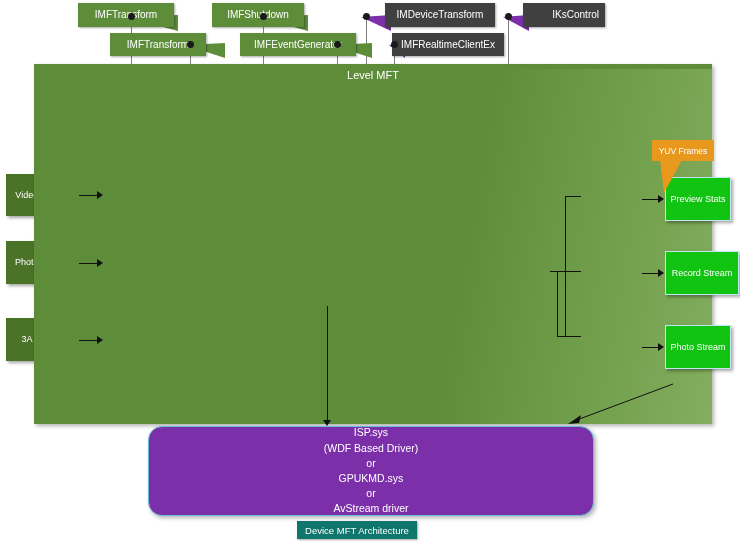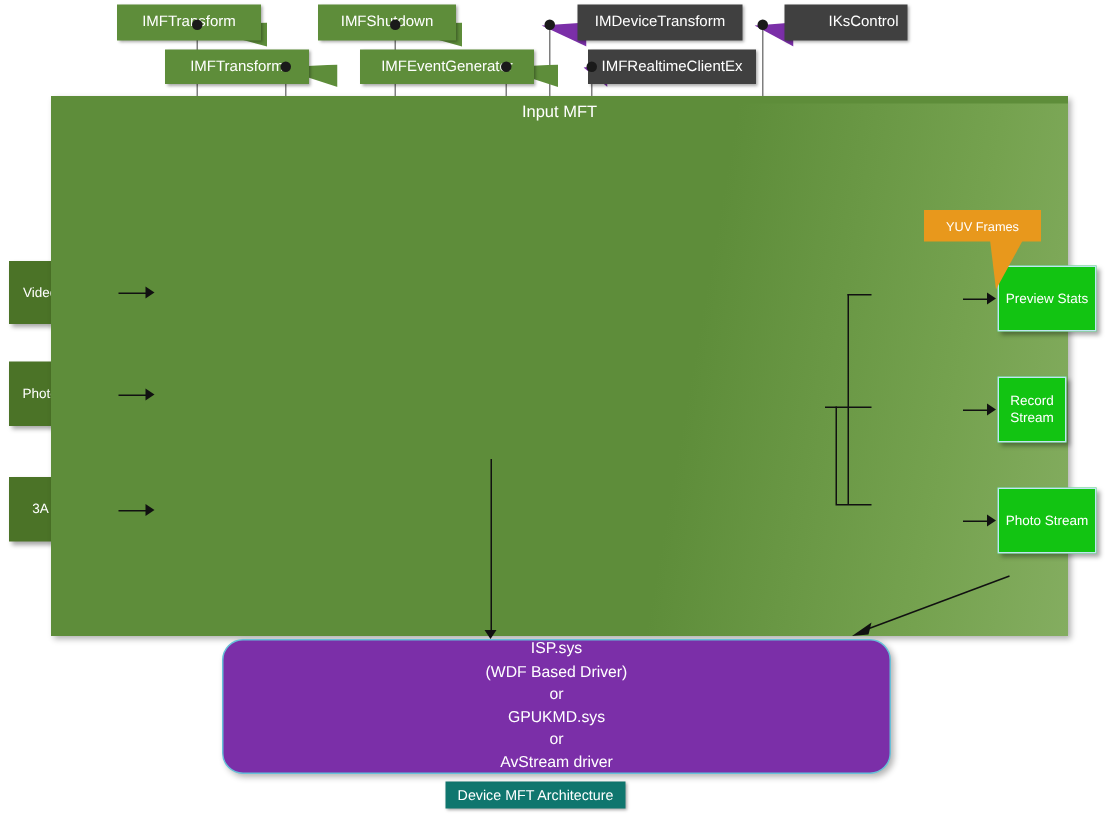--- a/index.html
+++ b/index.html
@@ -153,21 +153,21 @@
   <span>IKsControl</span>
 </div>
 <svg class="abs tail" style="left:503px;top:15px;width:26px;height:18px;">
   <polygon points="0,2 26,0 26,16" fill="#7B2FA8"></polygon>
 </svg>
 
 <div class="abs base-bar" style="left:34px;top:64px;width:678px;height:5px;"></div>
 
 <div id="device-mft" class="abs" style="left:34px;top:64px;width:678px;height:360px;">
   <div id="device-mft-title" class="abs" style="left:0;top:5px;width:100%;">
-    <span>Input MFT</span>
+    <span>Level MFT</span>
   </div>
 </div>
 
 <div class="abs mgr" style="left:103px;top:88px;width:447px;height:17px;">
   <span>Input and Output Stream Manager</span>
 </div>
 <div class="abs mgr" style="left:103px;top:108px;width:447px;height:17px;">
   <span>Work queue manager</span>
 </div>
 <div class="abs mgr" style="left:103px;top:128px;width:447px;height:17px;">
@@ -237,21 +237,21 @@
 
 <div class="abs ln-v" style="left:565px;top:196px;height:140px;"></div>
 <div class="abs ln-h" style="left:565px;top:196px;width:16px;"></div>
 <div class="abs ln-h" style="left:550px;top:271px;width:31px;"></div>
 <div class="abs ln-v" style="left:557px;top:271px;height:65px;"></div>
 <div class="abs ln-h" style="left:557px;top:336px;width:24px;"></div>
 
 <svg class="abs" style="left:660px;top:160px;width:26px;height:34px;z-index:7;">
   <polygon points="0,0 22,0 4,33" fill="#E8981C"></polygon>
 </svg>
-<div id="yuv-frames" class="abs" style="left:616px;top:140px;width:78px;height:21px;">
+<div id="yuv-frames" class="abs" style="left:652px;top:140px;width:62px;height:21px;">
   <span>YUV Frames</span>
 </div>
 
 <div class="abs stream-in" style="left:6px;top:174px;width:73px;height:42px;">
   <span>Video Stream</span>
 </div>
 <div class="abs ln-h" style="left:79px;top:195px;width:21px;"></div>
 <div class="abs arrow-r" style="left:97px;top:191px;"></div>
 
 <div class="abs stream-in" style="left:6px;top:241px;width:73px;height:43px;">
@@ -271,21 +271,21 @@
 </div>
 
 <div class="abs ln-h" style="left:642px;top:199px;width:20px;"></div>
 <div class="abs arrow-r" style="left:658px;top:195px;"></div>
 <div class="abs stream-out" style="left:665px;top:177px;width:66px;height:44px;">
   <span>Preview Stats</span>
 </div>
 
 <div class="abs ln-h" style="left:642px;top:273px;width:20px;"></div>
 <div class="abs arrow-r" style="left:658px;top:269px;"></div>
-<div class="abs stream-out" style="left:665px;top:251px;width:46px;height:44px;">
+<div class="abs stream-out" style="left:665px;top:251px;width:74px;height:44px;">
   <span>Record Stream</span>
 </div>
 
 <div class="abs ln-h" style="left:642px;top:347px;width:20px;"></div>
 <div class="abs arrow-r" style="left:658px;top:343px;"></div>
 <div class="abs stream-out" style="left:665px;top:325px;width:66px;height:44px;">
   <span>Photo Stream</span>
 </div>
 
 <div class="abs ln-v" style="left:327px;top:306px;height:118px;"></div>

